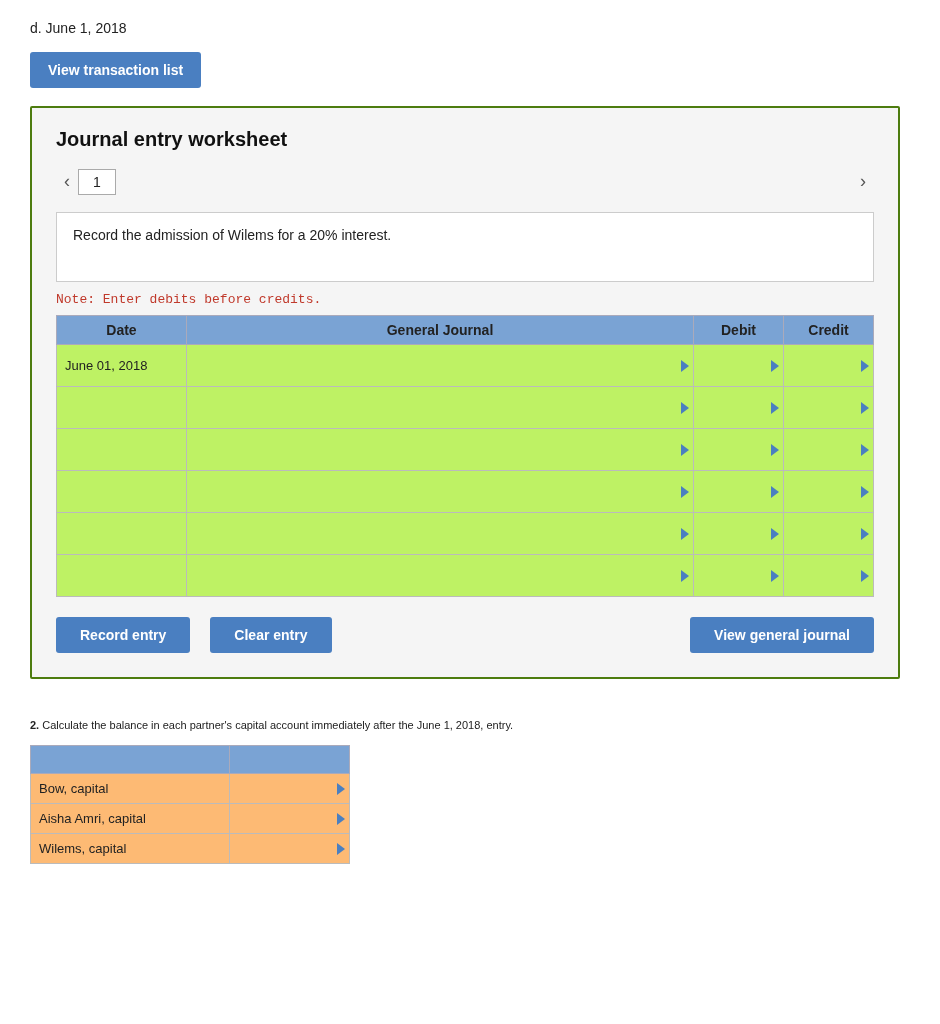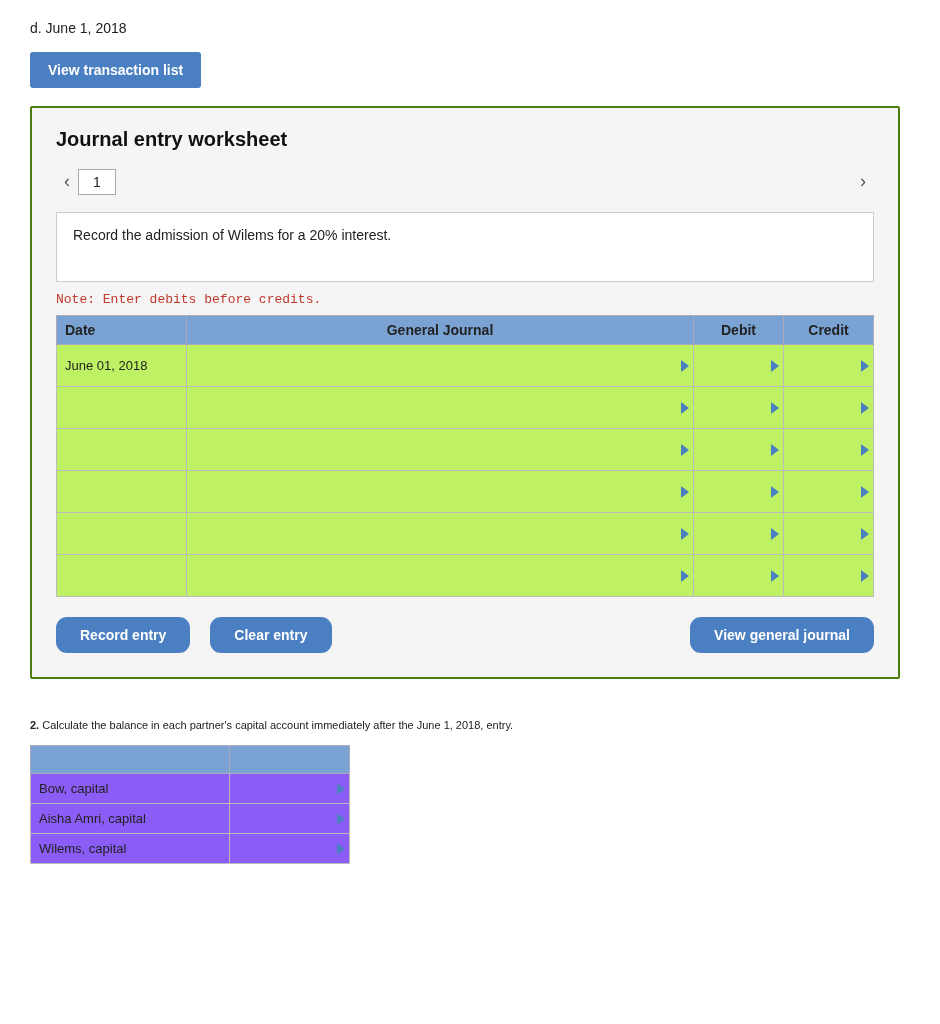--- a/index.html
+++ b/index.html
@@ -82,21 +82,21 @@
     }
     .journal-table th {
       background-color: #7aa3d4;
       color: #222;
       font-weight: bold;
       padding: 6px 8px;
       border: 1px solid #aab;
       text-align: center;
       font-size: 14px;
     }
-    .journal-table th.date-col { text-align: left; width: 130px; }
+    .journal-table th.date-col { text-align: center; width: 130px; }
     .journal-table th.journal-col { }
     .journal-table th.debit-col { text-align: center; width: 90px; }
     .journal-table th.credit-col { text-align: center; width: 90px; }
     .journal-table td {
       border: 1px solid #bbb;
       padding: 5px 8px;
       height: 42px;
       background: #bef264;
       font-size: 13px;
       vertical-align: middle;
@@ -124,21 +124,21 @@
       margin-top: 4px;
     }
     .action-btn {
       background-color: #4a7fc1;
       color: #fff;
       border: none;
       padding: 10px 24px;
       font-size: 14px;
       font-weight: bold;
       cursor: pointer;
-      border-radius: 11px;
+      border-radius: 3px;
     }
     .section2 {
       margin-top: 40px;
     }
     .section2-title {
       font-size: 11px;
       margin-bottom: 14px;
     }
     .section2-title strong {
       font-weight: bold;
@@ -150,21 +150,21 @@
     .capital-table th {
       background-color: #7aa3d4;
       padding: 6px 8px;
       border: 1px solid #aab;
       height: 28px;
     }
     .capital-table td {
       border: 1px solid #bbb;
       padding: 5px 8px;
       height: 30px;
-      background: #8b5cf6;
+      background: #fdba74;
       font-size: 13px;
       vertical-align: middle;
       position: relative;
     }
     .capital-table td.value-cell {
       width: 120px;
     }
   </style>
 </head>
 <body>

